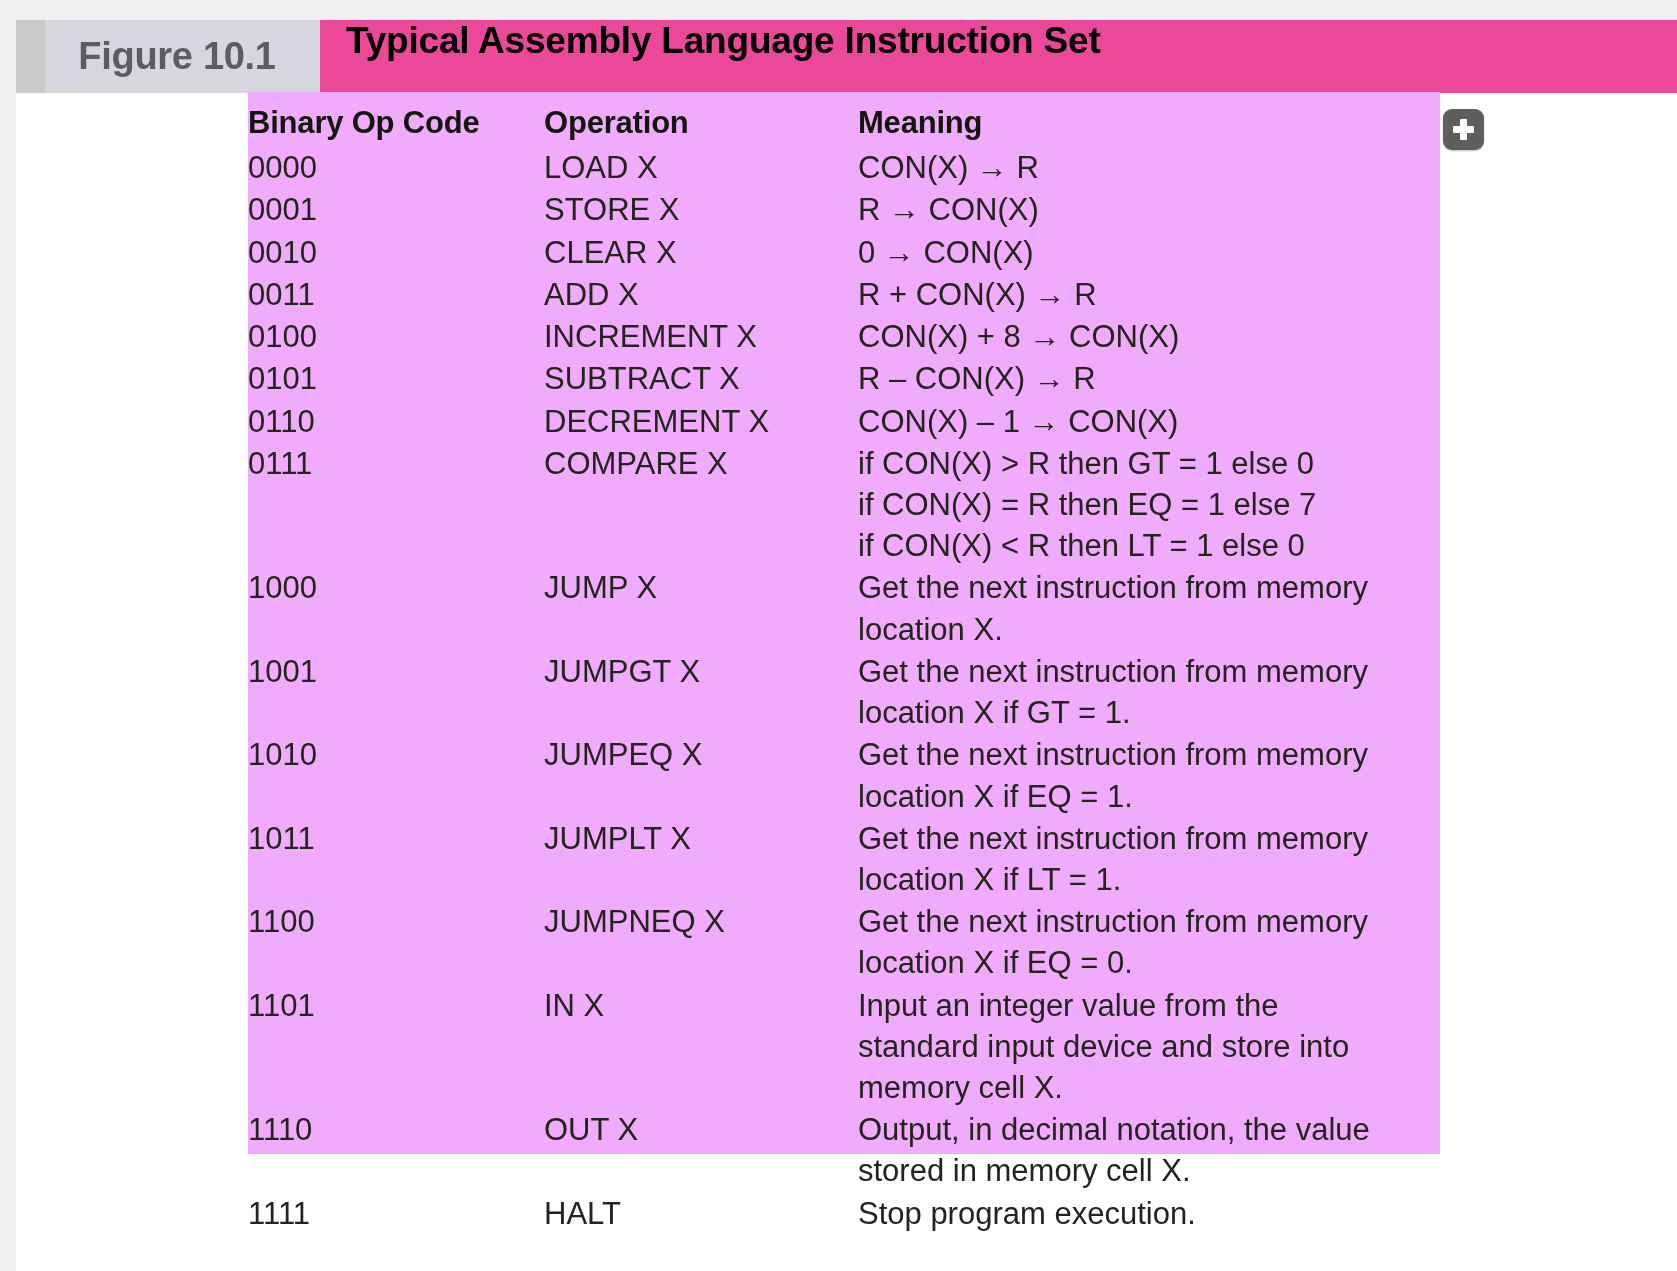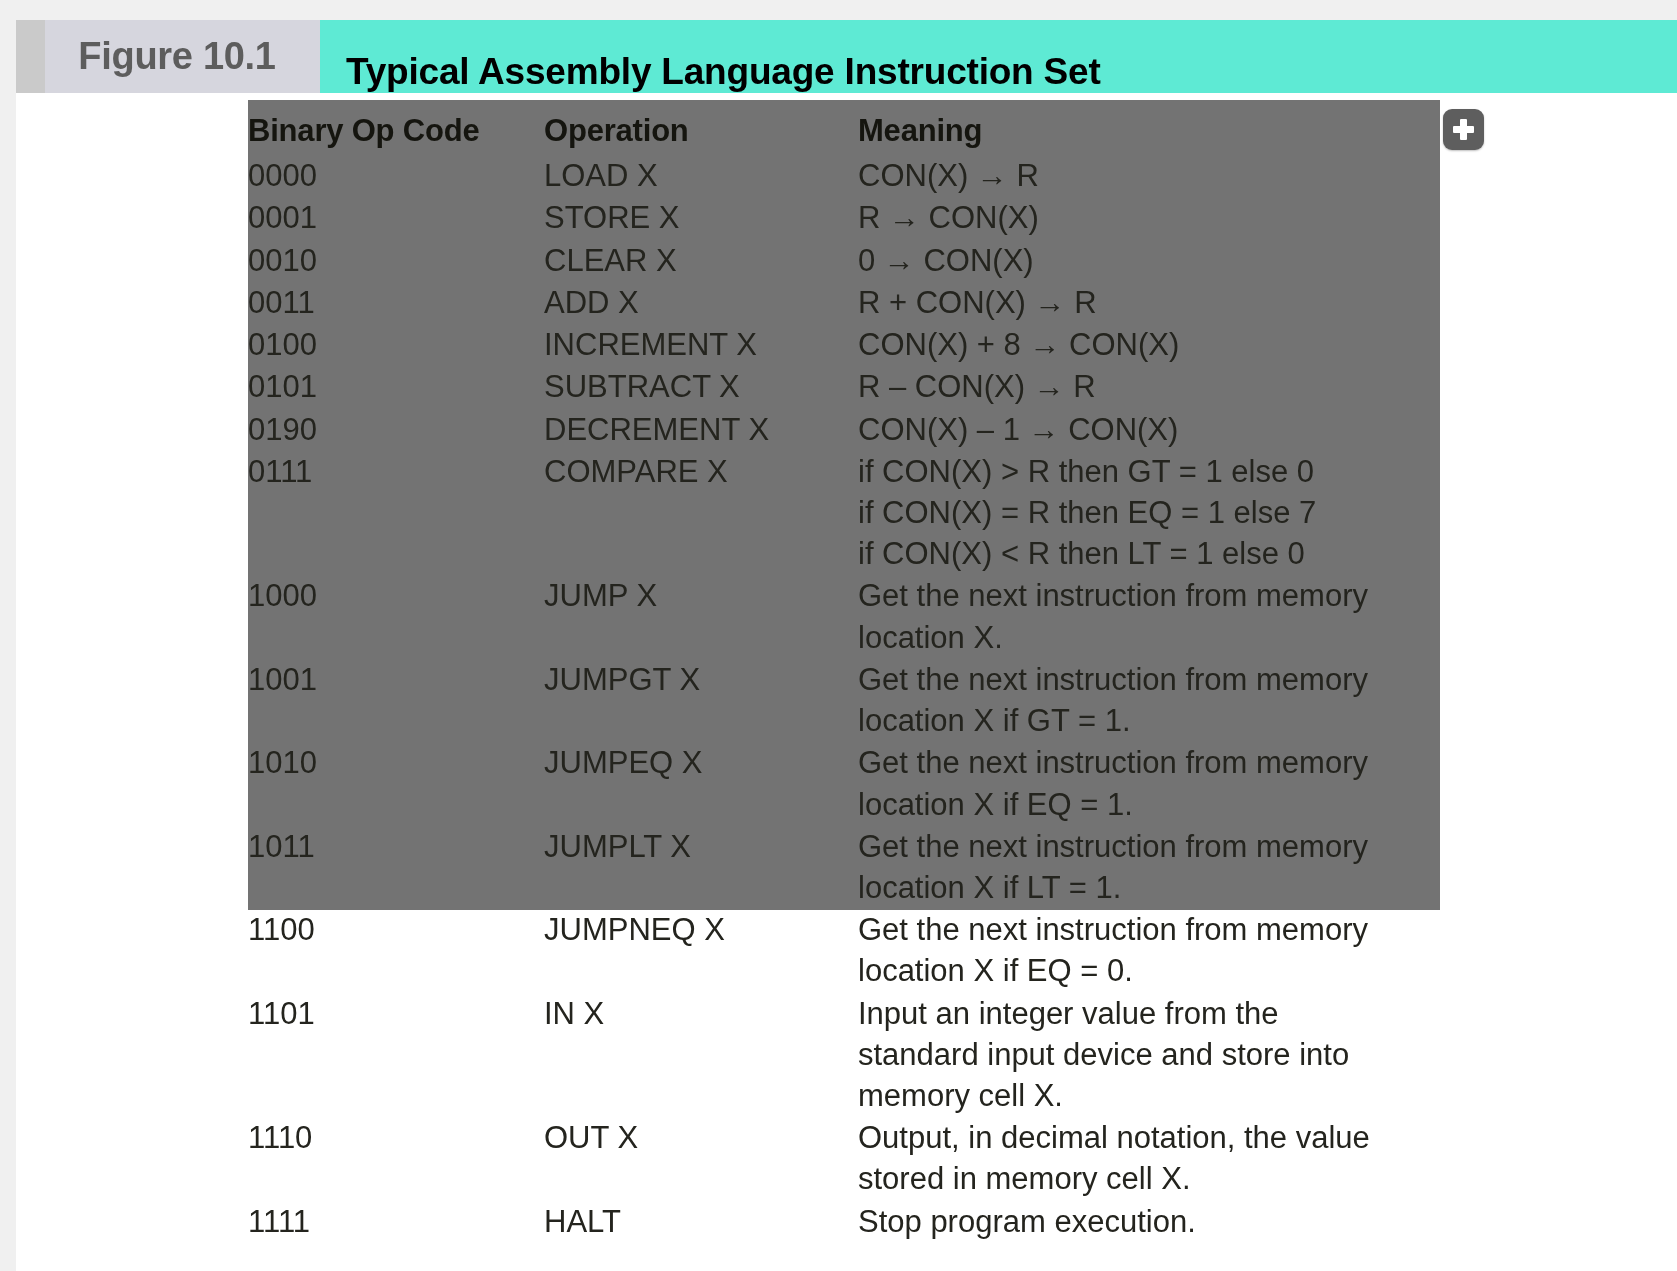--- a/index.html
+++ b/index.html
@@ -62,40 +62,40 @@
     font-size: 38px;
     font-weight: bold;
     color: #5d5d5d;
     letter-spacing: -0.3px;
     position: relative;
     z-index: 2;
     padding-left: 18px;
   }
   .figure-title-wrap {
     flex: 1;
-    background: #5eead4;
+    background: #ec4899;
     display: flex;
-    align-items: flex-end;
+    align-items: flex-start;
     padding-left: 26px;
   }
   .figure-title {
     font-size: 37px;
     font-weight: bold;
     color: #000000;
     letter-spacing: -0.2px;
   }
 
   
   .figure-panel {
     position: absolute;
     left: 248px;
-    top: 100px;
+    top: 92px;
     width: 1192px;
-    height: 810px;
-    background: #737373;
+    height: 1062px;
+    background: #f0abfc;
   }
 
   .add-button {
     position: absolute;
     left: 1443px;
     top: 109px;
     width: 41px;
     height: 41px;
     border-radius: 9px;
     background: #5e5e5e;
@@ -222,21 +222,21 @@
           <td class="col-op">0100</td>
           <td class="col-oper">INCREMENT X</td>
           <td class="col-mean">CON(X) + 8 → CON(X)</td>
         </tr>
         <tr>
           <td class="col-op">0101</td>
           <td class="col-oper">SUBTRACT X</td>
           <td class="col-mean">R – CON(X) → R</td>
         </tr>
         <tr>
-          <td class="col-op">0190</td>
+          <td class="col-op">0110</td>
           <td class="col-oper">DECREMENT X</td>
           <td class="col-mean">CON(X) – 1 → CON(X)</td>
         </tr>
         <tr>
           <td class="col-op">0111</td>
           <td class="col-oper">COMPARE X</td>
           <td class="col-mean">
             <span class="mean-line">if CON(X) &gt; R then GT = 1 else 0</span>
             <span class="mean-line">if CON(X) = R then EQ = 1 else 7</span>
             <span class="mean-line">if CON(X) &lt; R then LT = 1 else 0</span>

